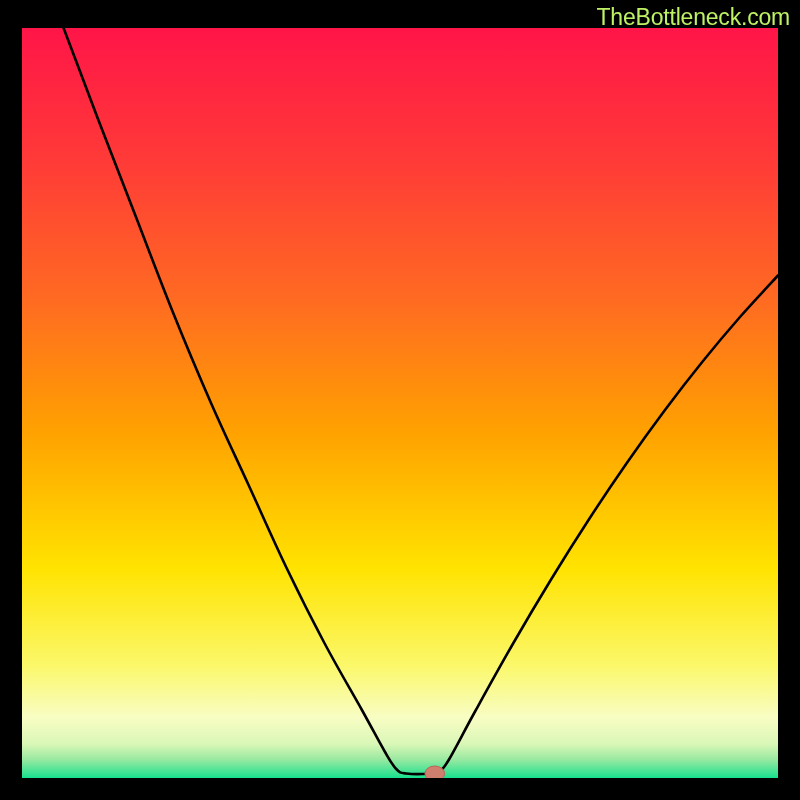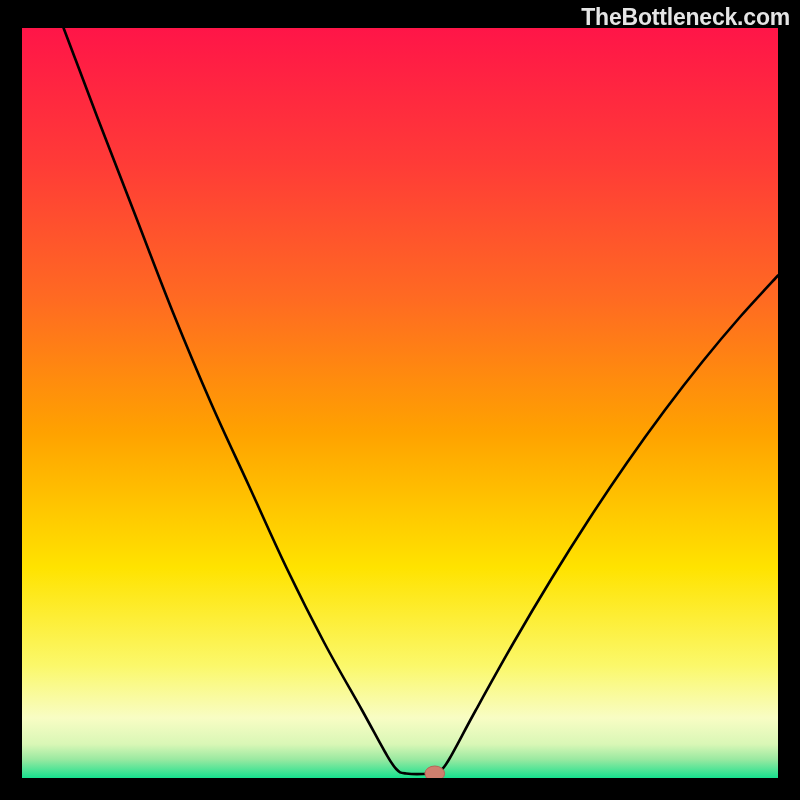--- a/index.html
+++ b/index.html
@@ -14,23 +14,23 @@
   .frame {
     width: 800px;
     height: 800px;
     background: #000;
     position: relative;
   }
   .attribution {
     position: absolute;
     top: 4px;
     right: 10px;
-    color: #e5e5e5;
+    color: #bef264;
     font-size: 23px;
-    font-weight: 700;
+    font-weight: 400;
     letter-spacing: -0.2px;
     z-index: 5;
   }
   svg.chart-svg {
     position: absolute;
     left: 0;
     top: 0;
   }
 </style>
 </head>

